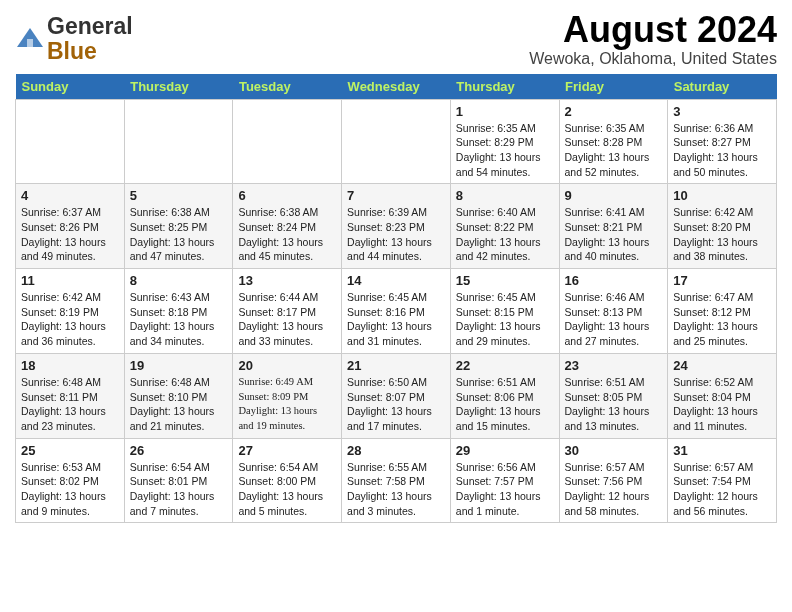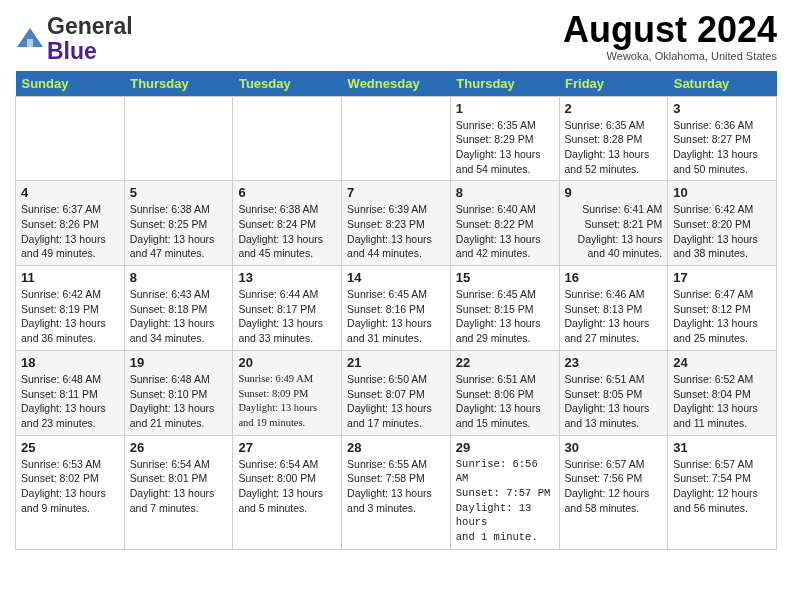--- a/index.html
+++ b/index.html
@@ -23,38 +23,38 @@
     }
     .logo-text {
       font-size: 23px;
       font-weight: bold;
       line-height: 1.1;
     }
     .logo-text .general {
       color: #333;
     }
     .logo-text .blue {
-      color: #4c1d95;
+      color: #a16207;
     }
     .logo-icon {
       width: 30px;
       height: 28px;
       margin-right: 2px;
     }
     .title-area {
       text-align: right;
     }
     .month-title {
       font-size: 36px;
       font-weight: bold;
       color: #000000;
       line-height: 1.1;
     }
     .location-title {
-      font-size: 11px;
+      font-size: 16px;
       color: #444;
     }
     table {
       width: 100%;
       border-collapse: collapse;
       table-layout: fixed;
     }
     thead th {
       background-color: #2a6db5;
       color: #bef264;
@@ -183,21 +183,21 @@
         </td>
         <td>
           <span class="day-num">8</span>
           <div class="day-info" style="white-space: pre-line;">Sunrise: 6:40 AM
 Sunset: 8:22 PM
 Daylight: 13 hours
 and 42 minutes.</div>
         </td>
         <td>
           <span class="day-num">9</span>
-          <div class="day-info" style="white-space: pre-line; text-align: right;">Sunrise: 6:41 AM
+          <div class="day-info" style="white-space: pre-line;">Sunrise: 6:41 AM
 Sunset: 8:21 PM
 Daylight: 13 hours
 and 40 minutes.</div>
         </td>
         <td>
           <span class="day-num">10</span>
           <div class="day-info" style="white-space: pre-line;">Sunrise: 6:42 AM
 Sunset: 8:20 PM
 Daylight: 13 hours
 and 38 minutes.</div>
@@ -329,21 +329,21 @@
         </td>
         <td>
           <span class="day-num">28</span>
           <div class="day-info" style="white-space: pre-line;">Sunrise: 6:55 AM
 Sunset: 7:58 PM
 Daylight: 13 hours
 and 3 minutes.</div>
         </td>
         <td>
           <span class="day-num">29</span>
-          <div class="day-info" style="white-space: pre-line; font-family: Liberation Mono, monospace;">Sunrise: 6:56 AM
+          <div class="day-info" style="white-space: pre-line;">Sunrise: 6:56 AM
 Sunset: 7:57 PM
 Daylight: 13 hours
 and 1 minute.</div>
         </td>
         <td>
           <span class="day-num">30</span>
           <div class="day-info" style="white-space: pre-line;">Sunrise: 6:57 AM
 Sunset: 7:56 PM
 Daylight: 12 hours
 and 58 minutes.</div>

